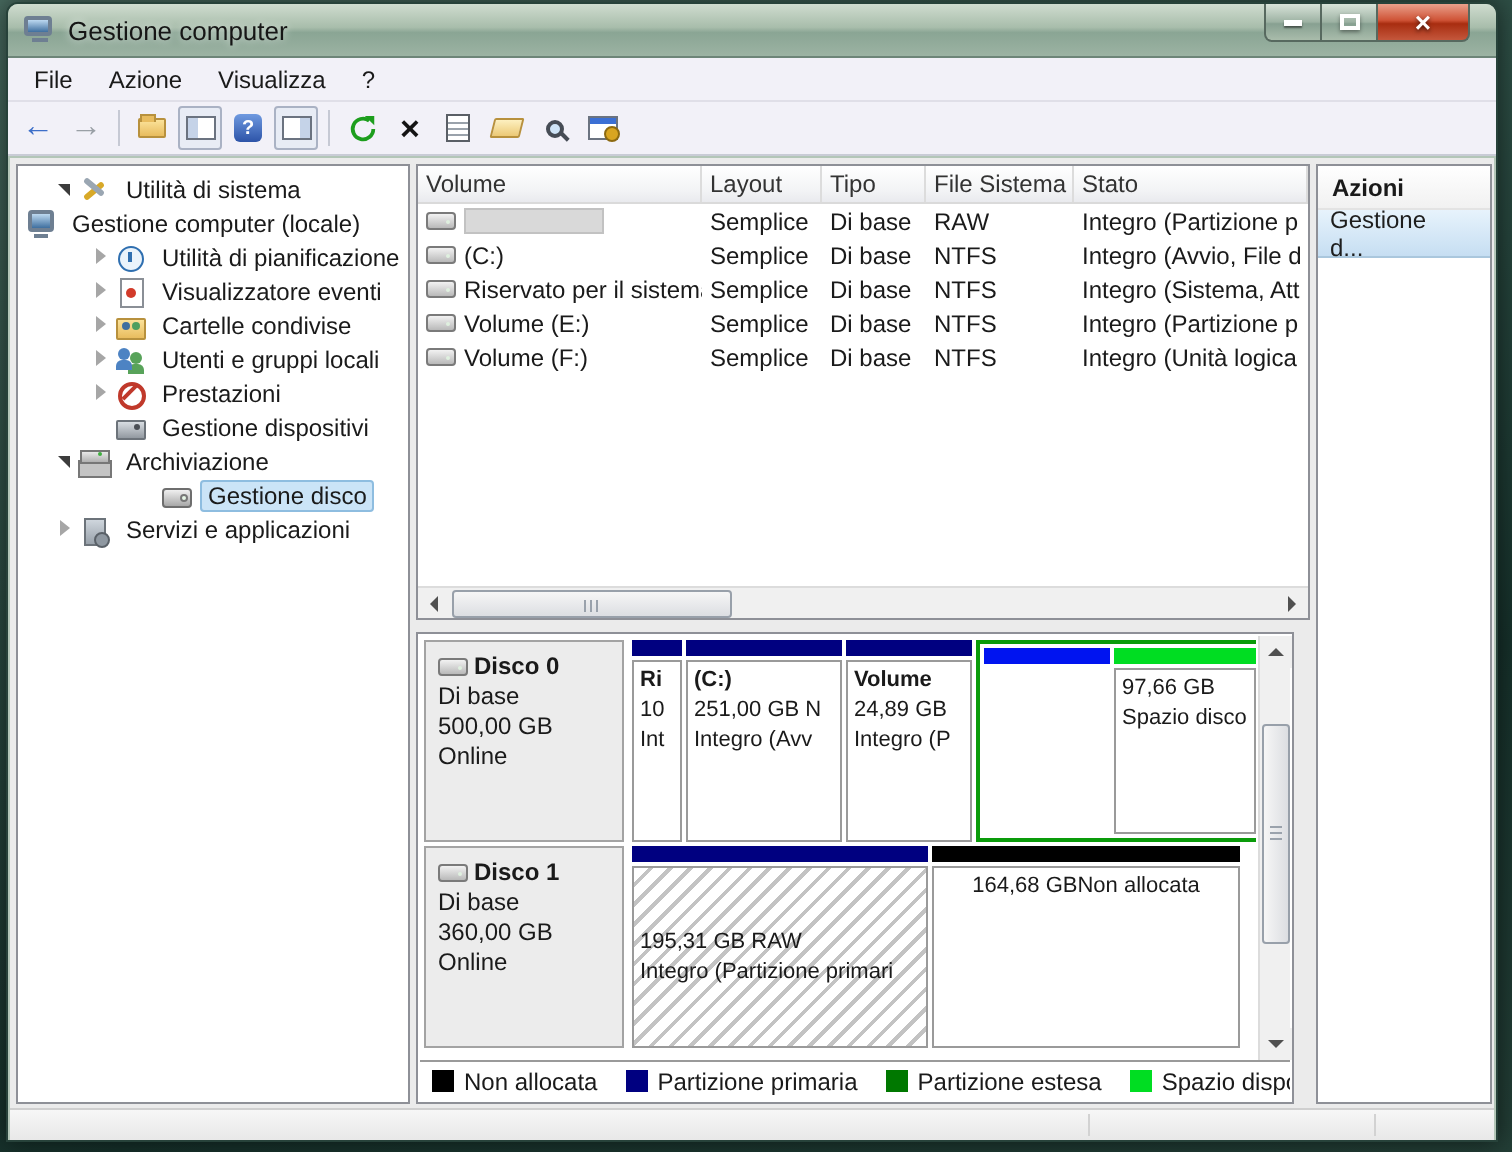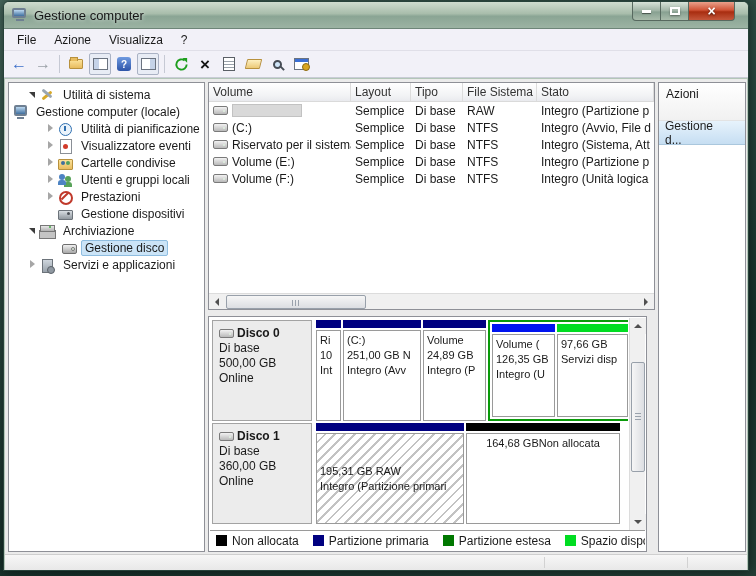--- a/index.html
+++ b/index.html
@@ -167,39 +167,39 @@
   .disk-rows { position:absolute; left:1px; right:18px; top:1px; bottom:21px; overflow:hidden; background:#fff; }
   .disk-row { display:flex; height:101px; margin:2px 0 0 2px; }
   .disk-label { width:100px; flex:0 0 100px; background:#ececec; border:1px solid #a3a3a3;
                 padding:5px 6px; line-height:15px; font-size:12px; }
   .disk-label .dname { font-weight:bold; display:flex; align-items:center; gap:3px; }
   .parts { display:flex; flex:1; margin-left:4px; gap:2px; align-items:stretch; }
   .part { display:flex; flex-direction:column; }
   .pbar { height:8px; margin-bottom:2px; }
   .pbox { flex:1; border:1px solid #9a9a9a; background:#fff; padding:2px 3px; overflow:hidden;
           font-size:11px; line-height:15px; white-space:nowrap; }
-  .pbox .pname { font-weight:normal; }
+  .pbox .pname { font-weight:bold; }
   .ext-group { display:flex; gap:2px; border:2px solid #0a9b0a; padding:2px; }
   .c-primary { background:#000080; }
   .c-logical { background:#0014f0; }
   .c-free    { background:#00dd22; }
   .c-unalloc { background:#000000; }
   .pbox.hatch { background:repeating-linear-gradient(135deg,#ffffff 0 5px,#c3c3c3 5px 7px);
                 display:flex; flex-direction:column; justify-content:center; }
   .pbox.center2 { display:flex; flex-direction:row; justify-content:center; }
 
   
   .legend { position:absolute; left:1px; right:1px; bottom:1px; height:20px; background:#fff;
             border-top:1px solid #9a9a9a; display:flex; align-items:center; padding-left:6px;
             gap:14px; overflow:hidden; white-space:nowrap; }
   .leg-item { display:flex; align-items:center; gap:5px; }
   .swatch { width:11px; height:11px; flex:0 0 11px; }
 
   
-  .act-head { height:38px; padding:4px 0 0 7px; font-weight:normal; background:linear-gradient(#ffffff,#f1f1f1);
+  .act-head { height:22px; padding:4px 0 0 7px; font-weight:bold; background:linear-gradient(#ffffff,#f1f1f1);
               border-bottom:1px solid #e3e3e3; }
   .act-item { height:24px; background:linear-gradient(#e7f3fc,#c6def2); border-bottom:1px solid #aac7dd;
               display:flex; align-items:center; padding:0 6px; color:#1e1e1e;gap:48px; }
   .act-item .spacer { flex:1; }
   .dd-arrow { border-top:5px solid #444; border-left:4px solid transparent; border-right:4px solid transparent; }
 
   
   .statusbar { position:absolute; left:1px; right:1px; bottom:0; height:16px;
                background:linear-gradient(#f7f7f7,#e8e8e8); border-top:1px solid #cfcfcf; }
   .sb-div { position:absolute; top:2px; bottom:2px; width:1px; background:#d2d2d2; }
@@ -319,21 +319,21 @@
       <div class="tree-item lvl2">
         <span class="tw"></span>
         <span class="t-icon ti-device"></span>
         <span class="t-label">Gestione dispositivi</span>
       </div>
       <div class="tree-item lvl1">
         <span class="tw expanded"></span>
         <span class="t-icon ti-storage"></span>
         <span class="t-label">Archiviazione</span>
       </div>
-      <div class="tree-item lvl2 selected" style="padding-left:52px">
+      <div class="tree-item lvl2 selected" style="padding-left:71px">
         <span class="t-icon ti-disk"></span>
         <span class="t-label">Gestione disco</span>
       </div>
       <div class="tree-item lvl1">
         <span class="tw collapsed"></span>
         <span class="t-icon ti-services"></span>
         <span class="t-label">Servizi e applicazioni</span>
       </div>
     </div>
 
@@ -443,32 +443,27 @@
                 <div class="pbar c-primary"></div>
                 <div class="pbox">
                   <div class="pname">Volume</div>
                   <div>24,89 GB</div>
                   <div>Integro (P</div>
                 </div>
               </div>
               <div class="ext-group">
                 <div class="part" style="width:63px">
                   <div class="pbar c-logical"></div>
-                  <div class="pbox">
-                    <div class="pname">Volume (</div>
-                    <div>126,35 GB</div>
-                    <div>Integro (U</div>
-                  </div>
                 </div>
                 <div class="part" style="width:71px">
                   <div class="pbar c-free"></div>
                   <div class="pbox">
                     <div class="pname"></div>
                     <div>97,66 GB</div>
-                    <div>Servizi disp</div>
+                    <div>Spazio disco</div>
                   </div>
                 </div>
               </div>
             </div>
           </div>
 
           <div class="disk-row">
             <div class="disk-label">
               <div class="dname">
                   <span class="drive-ic"></span>

